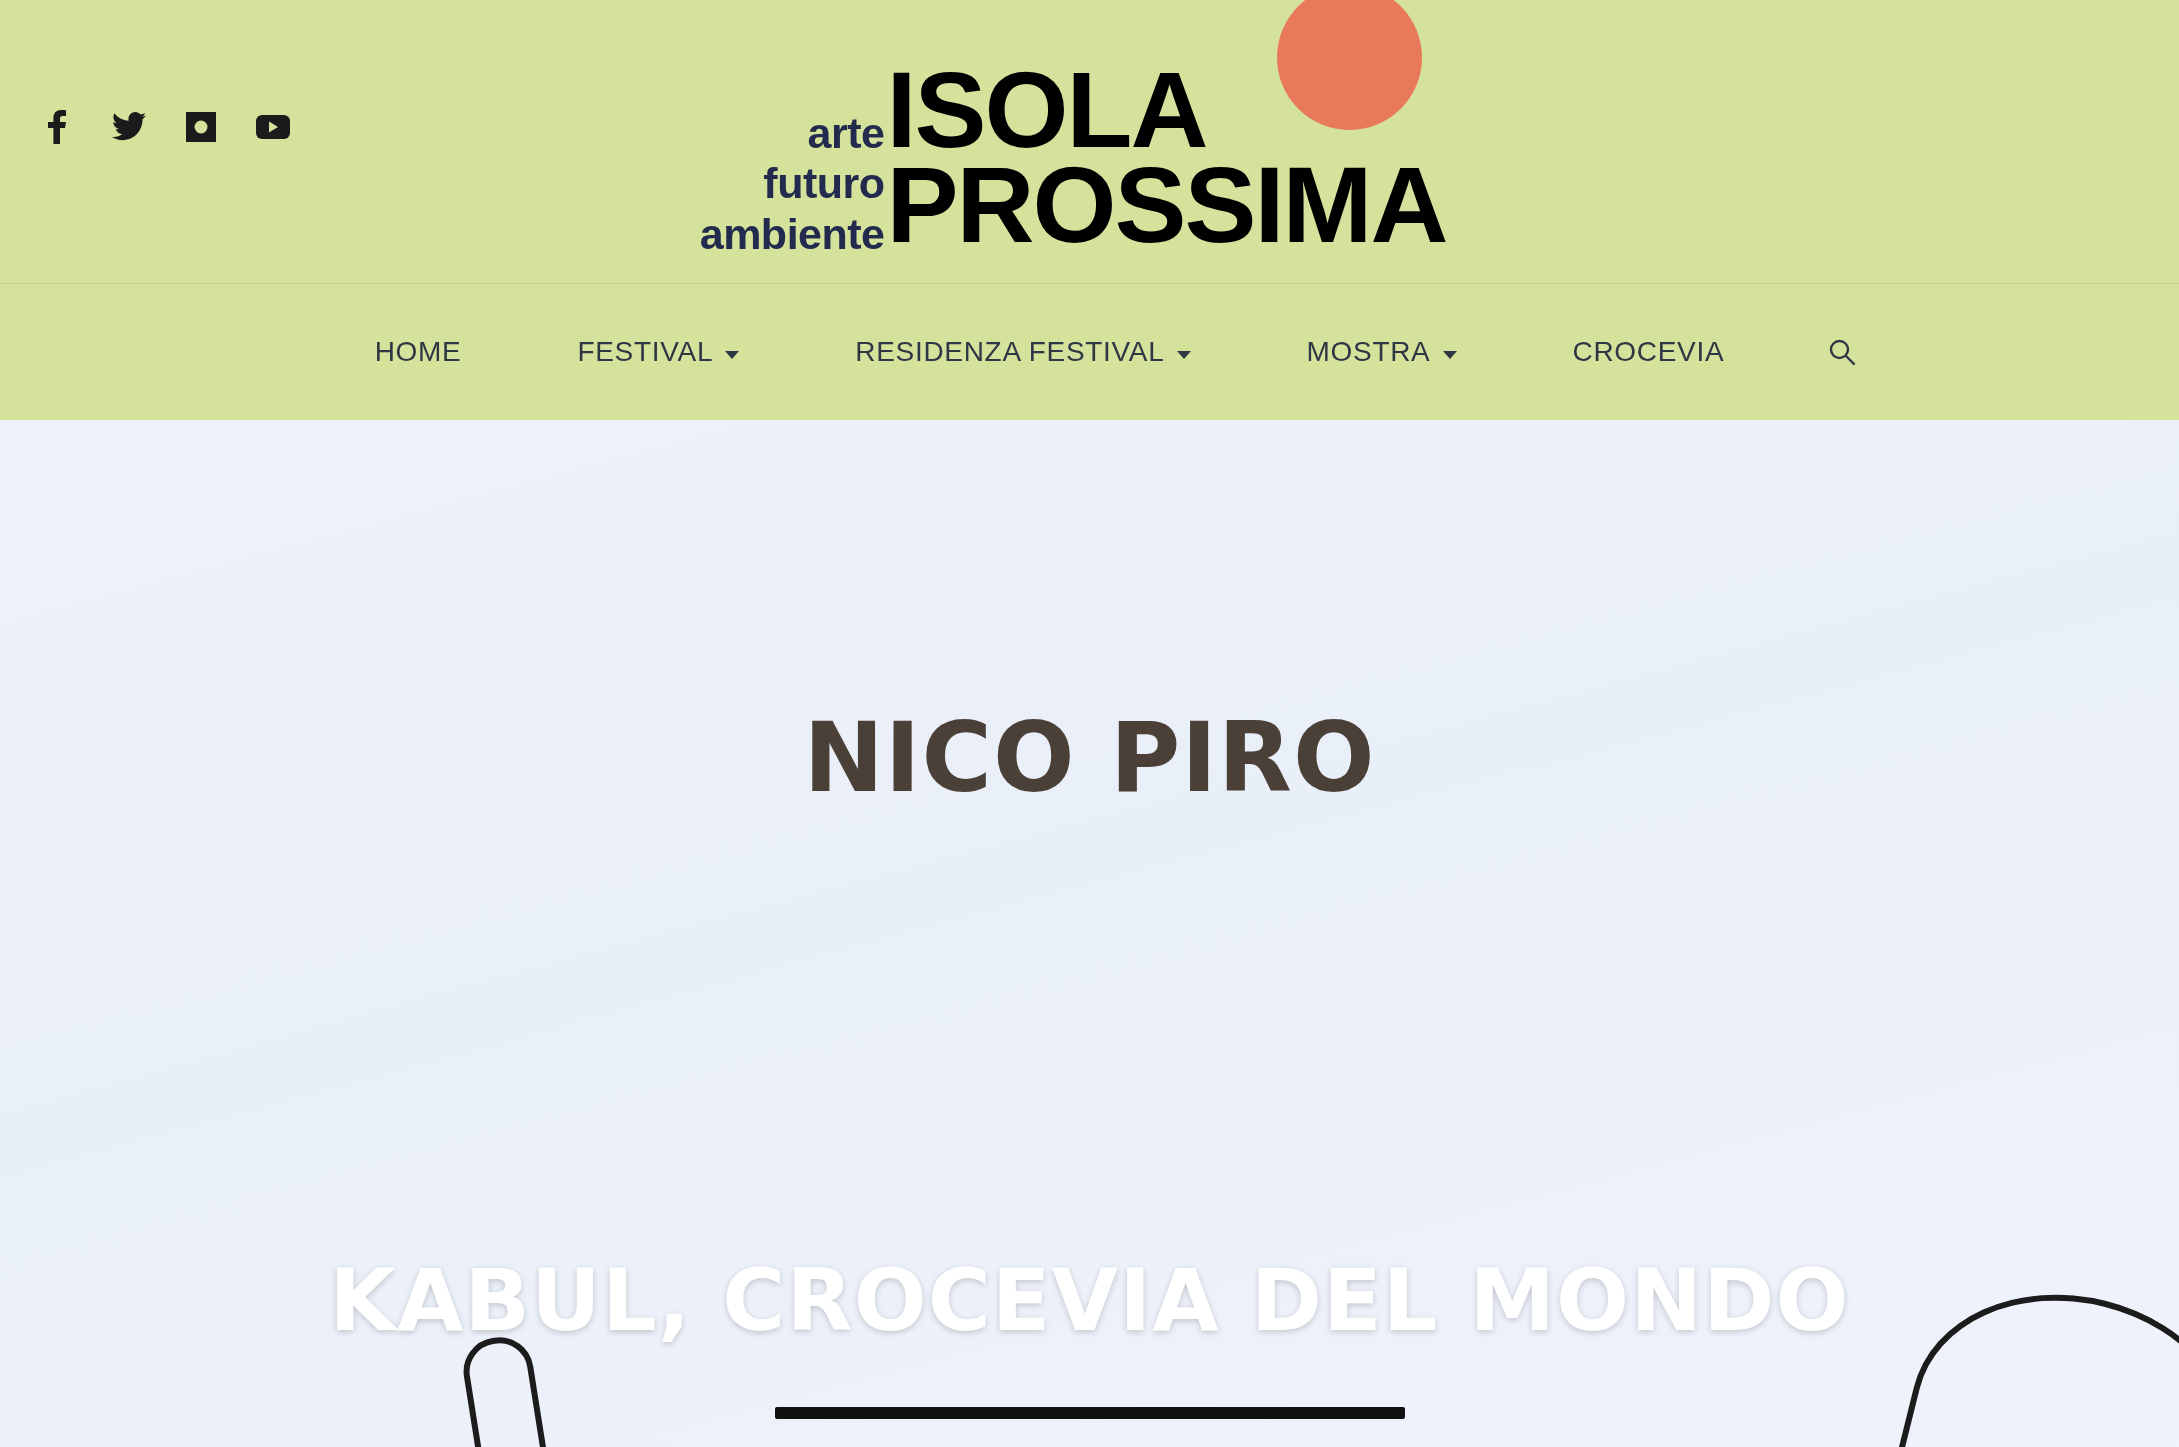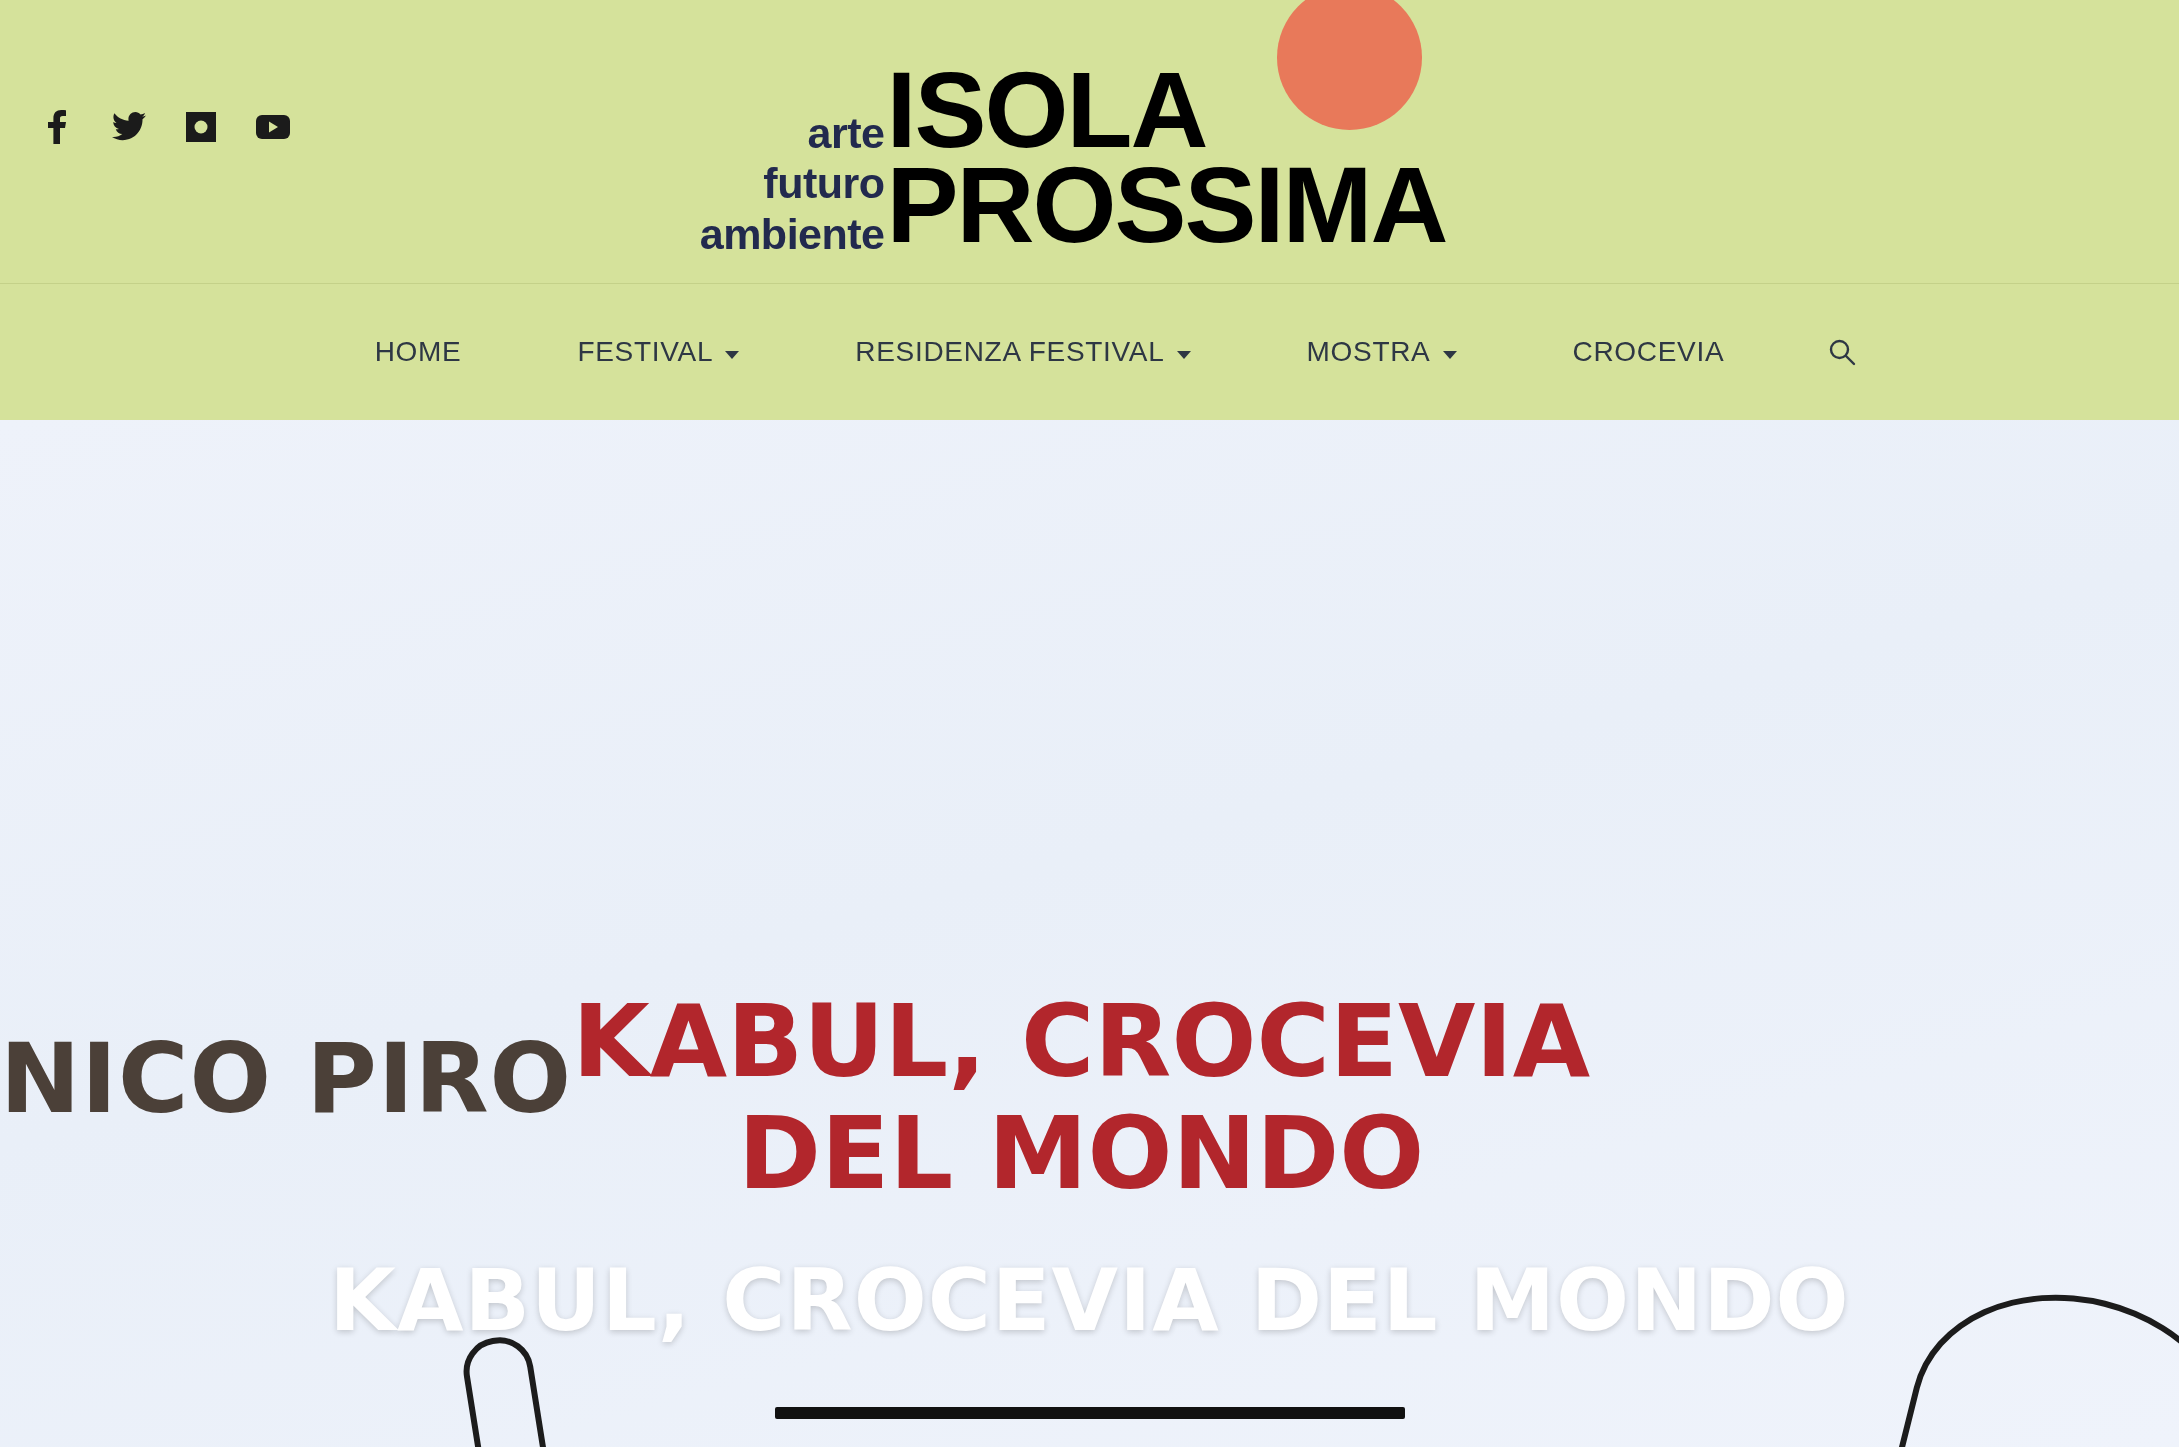--- a/index.html
+++ b/index.html
@@ -127,21 +127,21 @@
     position: relative;
     width: 100%;
     height: 1027px;
     background: linear-gradient(165deg,#eef2fa 0%, #e9eff8 45%, #eff3fb 100%);
     overflow: hidden;
   }
   .poster {
     position: absolute;
     inset: 0;
     display: flex;
-    flex-direction: row;
+    flex-direction: column;
     align-items: center;
     justify-content: flex-start;
     padding-top: 290px;
   }
   .poster-name {
     font-family: "DejaVu Sans", sans-serif;
     font-weight: bold;
     font-size: 96px;
     color: #4b4038;
     letter-spacing: 1px;
@@ -280,24 +280,20 @@
         <circle cx="12.5" cy="12.5" r="8.5"></circle>
         <line x1="19" y1="19" x2="27" y2="27" stroke-linecap="round"></line>
       </svg>
     </div>
   </div>
 </nav>
 
 <section class="hero">
   <div class="poster">
     <div class="poster-name">NICO PIRO</div>
-    <div class="poster-title">
-      <div>KABUL, CROCEVIA</div>
-      <div>DEL MONDO</div>
-    </div>
   </div>
 
   <div class="deco-left"></div>
   <div class="deco-right"></div>
 
   <div class="overlay-title">KABUL, CROCEVIA DEL MONDO</div>
 
   <div class="hero-bar"></div>
 </section>
 

